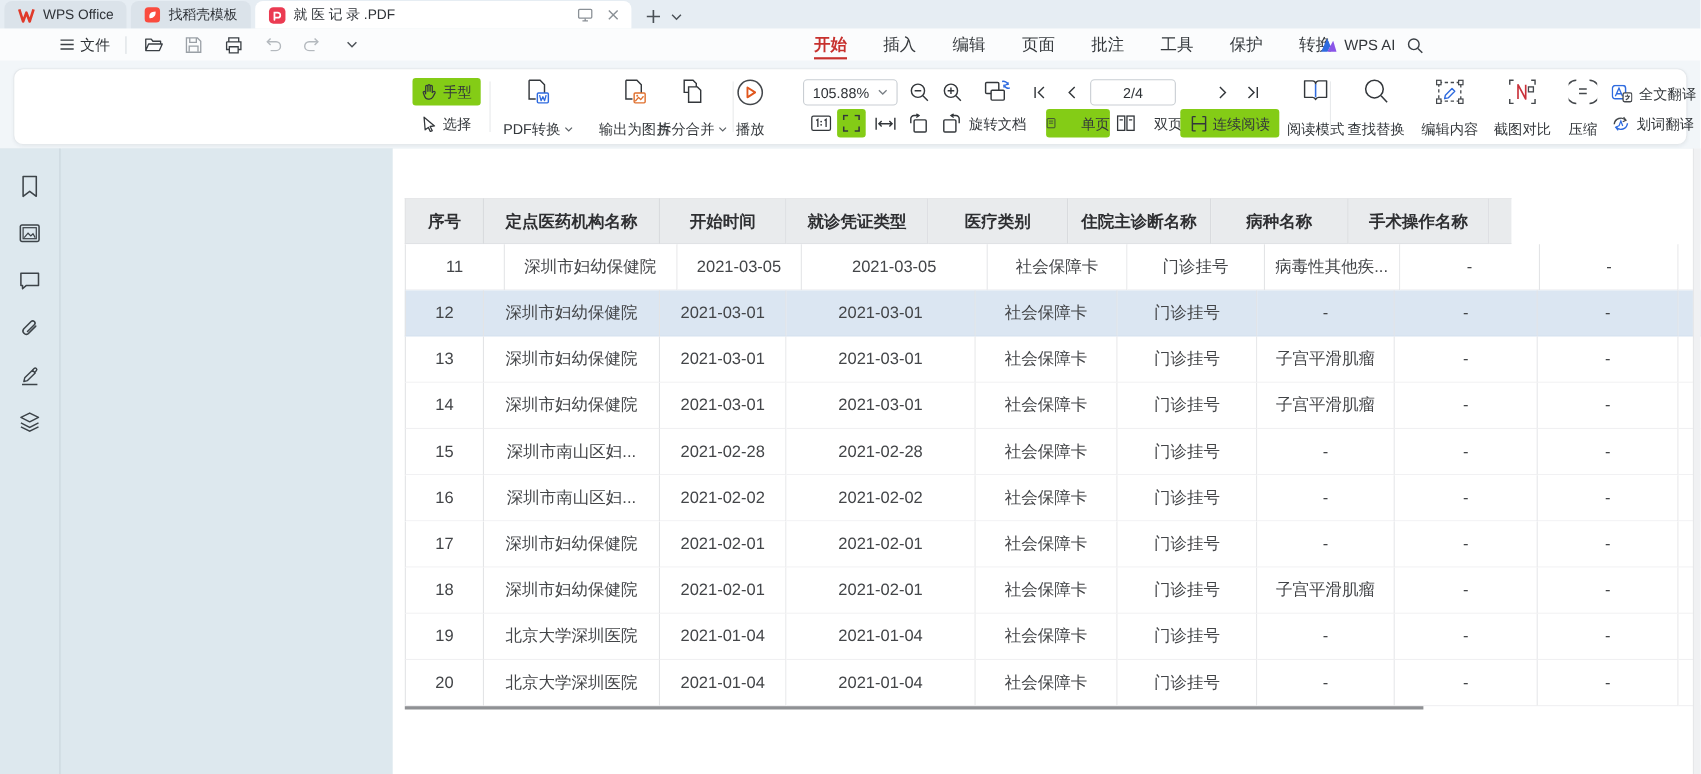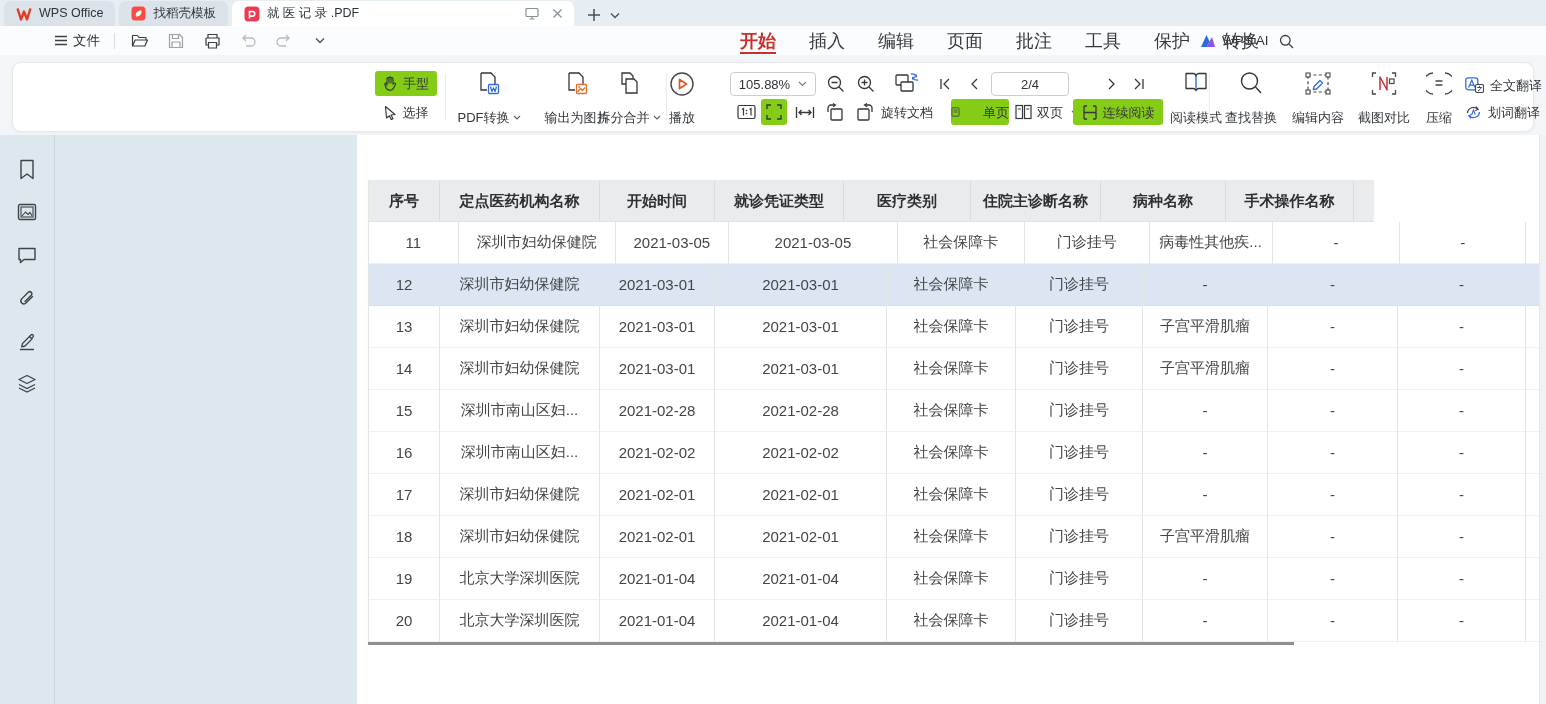--- a/index.html
+++ b/index.html
@@ -16,21 +16,21 @@
   .tab-x, .tab-mon { display:flex; align-items:center; justify-content:center; width:18px; height:18px; border-radius:3px; }
   .newtab { width:24px; height:22px; display:flex; align-items:center; justify-content:center; margin-left:8px; }
   .tabchev { width:18px; height:22px; display:flex; align-items:center; justify-content:center; }
 
   
   .menubar { position:absolute; left:0; top:26px; width:100%; height:29px; background:#fbfcfd; display:flex; align-items:center; }
   .mb-left { display:flex; align-items:center; gap:14px; padding-left:16px;margin-left:38px; }
   .file-btn { display:flex; align-items:center; gap:5px; font-size:13.5px; color:#2e3236; }
   .mb-sep { width:1px; height:16px; background:#d8dde1; }
   .mb-ic { display:flex; align-items:center; justify-content:center; width:22px; height:22px; }
-  .menu-items { position:absolute; left:740px; top:0; height:29px; display:flex; align-items:flex-start; gap:33px; font-size:18px; color:#34383c; }
+  .menu-items { position:absolute; left:740px; top:0; height:29px; display:flex; align-items:flex-start; gap:33px; font-size:15px; color:#34383c; }
   .menu-item { position:relative; height:29px; display:flex; align-items:center; }
   .menu-item.active { color:#c7312e; font-weight:bold; }
   .menu-item.active::after { content:""; position:absolute; left:0; right:0; bottom:1px; height:2px; background:#c7312e; }
   .wps-ai { position:absolute; left:1200px; top:0; height:29px; display:flex; align-items:center; gap:6px; font-size:13.5px; color:#33373b; }
   .mb-search { position:absolute; left:1274px; top:3px; width:24px; height:24px; display:flex; align-items:center; justify-content:center; }
 
   
   .toolbar { position:absolute; left:12px; top:62px; width:1522px; height:70px; background:#fff; border:1px solid #e5e9ec; border-radius:9px; box-shadow:0 1px 3px rgba(40,60,80,.05); }
   .tb { position:absolute; display:flex; align-items:center; font-size:13px; color:#33373b; white-space:nowrap; }
   .tb-col { flex-direction:column; justify-content:space-between; }
@@ -328,21 +328,21 @@
         <span class="lbl">旋转文档</span>
       </div>
 
     <div class="tb pill" style="left:938px; top:36px; width:58px; height:26px; justify-content:center; gap:23px;">
       <svg width="14" height="16" viewBox="0 0 14 16">
           <rect x="1.5" y="1.5" width="11" height="13" rx="1" fill="none" stroke="#33373b" stroke-width="1.2"></rect>
           <path d="M4,5 h6 M4,8 h6" stroke="#33373b" stroke-width="1.1"></path>
         </svg>
       <span class="lbl">单页</span>
     </div>
-    <div class="tb" style="left:1002px; top:37px; height:24px; gap:5px;">
+    <div class="tb" style="left:1002px; top:37px; height:24px; gap:17px;">
       <svg width="17" height="16" viewBox="0 0 17 16">
           <rect x="1" y="1.5" width="6.5" height="13" fill="none" stroke="#33373b" stroke-width="1.2"></rect>
           <rect x="9.5" y="1.5" width="6.5" height="13" fill="none" stroke="#33373b" stroke-width="1.2"></rect>
           <path d="M2.8,5 h3 M11.3,5 h3" stroke="#33373b" stroke-width="1"></path>
         </svg>
       <span class="lbl">双页</span>
       <svg class="chev" width="8" height="5" viewBox="0 0 8 5">
           <path d="M1,1 L4,4 L7,1" fill="none" stroke="#5a5f64" stroke-width="1.1"></path>
         </svg>
     </div>

